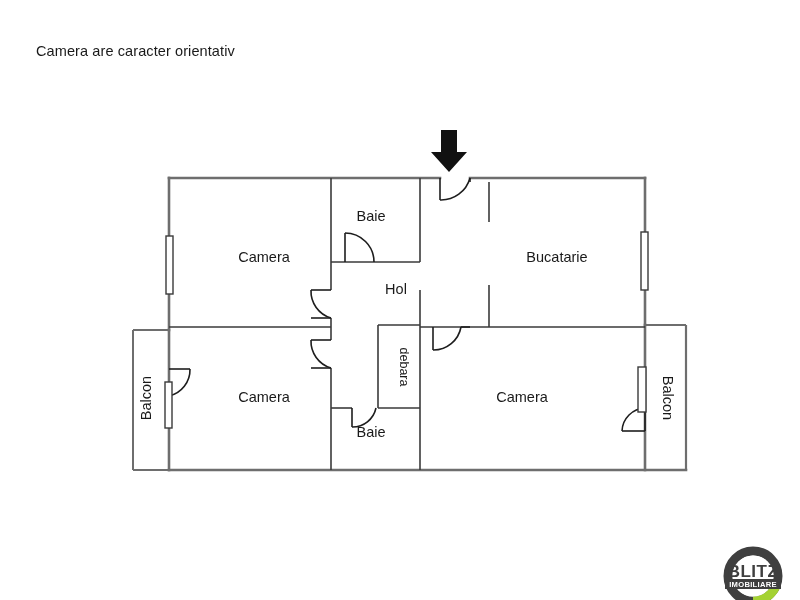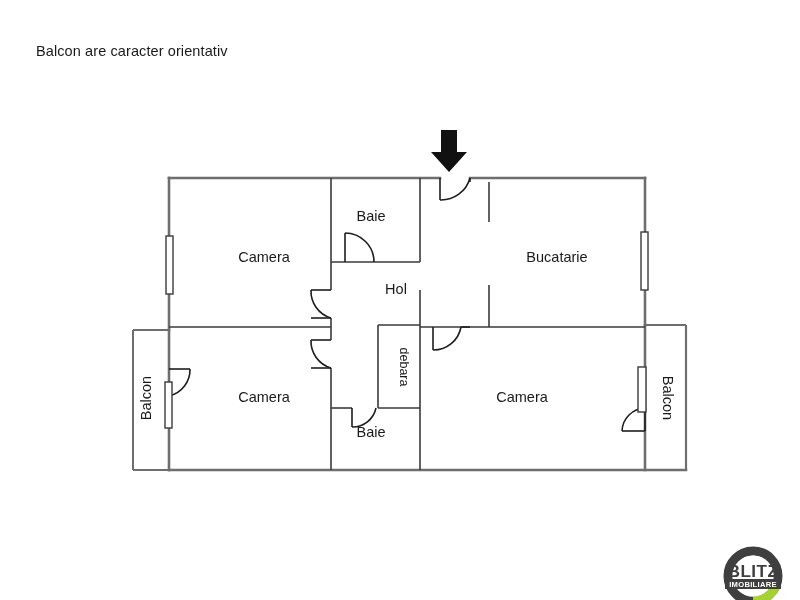--- a/index.html
+++ b/index.html
@@ -53,21 +53,21 @@
     left: 722px;
     top: 546px;
     width: 62px;
     height: 60px;
   }
   .logo svg { display: block; }
 </style>
 </head>
 <body>
 
-<div class="title">Balcon are caracter orientativ</div>
+<div class="title">Camera are caracter orientativ</div>
 
 <div class="plan-wrap">
   <svg class="plan" viewBox="0 0 800 600" xmlns="http://www.w3.org/2000/svg">
 
     <g stroke="#6e6e6e" stroke-width="2.6" fill="none" stroke-linecap="square">
 
       <line x1="169" y1="178" x2="440" y2="178"></line>
 
       <line x1="470" y1="178" x2="645" y2="178"></line>
 

